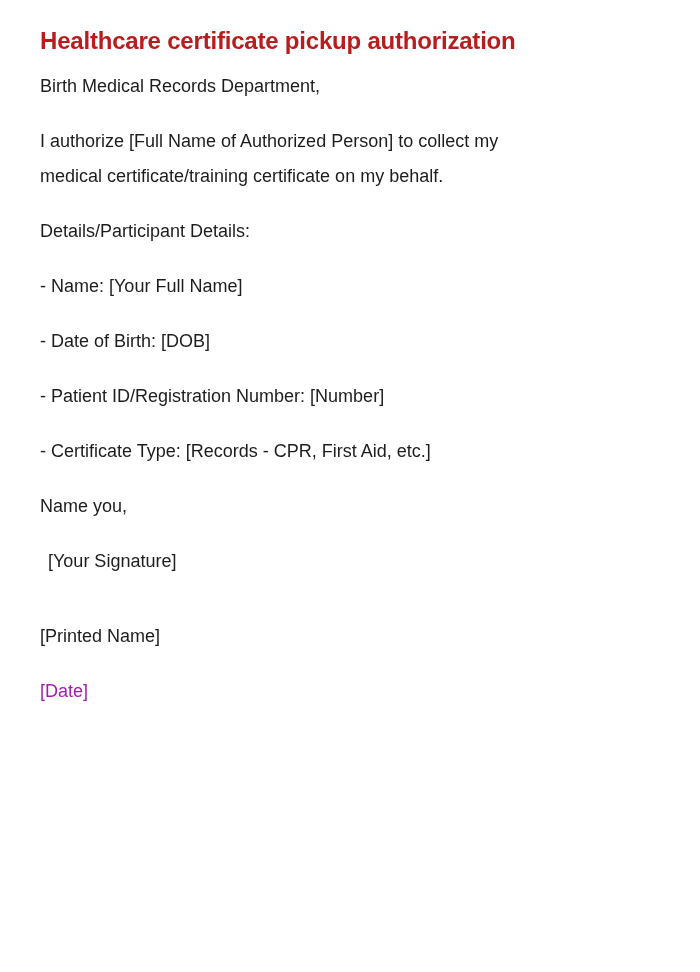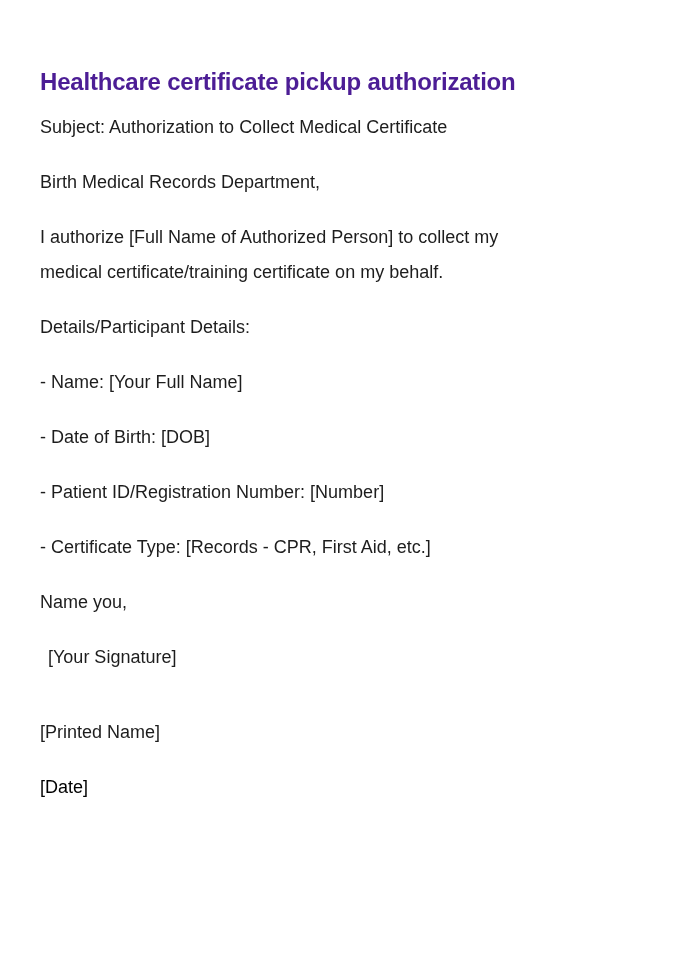--- a/index.html
+++ b/index.html
@@ -35,29 +35,28 @@
     line-height: 35px;
     font-weight: 400;
     color: #1d1d1d;
     white-space: pre-line; 
   }
 </style>
 </head>
 <body style="background: rgb(255, 255, 255);">
 
 <main class="doc">
-  <h1 class="doc-title" style="color: #4c1d95; margin-top: 41px;">Healthcare certificate pickup authorization</h1>
+  <h1 class="doc-title" style="color: #b91c1c;">Healthcare certificate pickup authorization</h1>
   <section>
-      <p class="para" style="color: rgb(29, 29, 29);">Subject: Authorization to Collect Medical Certificate</p>
       <p class="para" style="color: rgb(29, 29, 29);">Birth Medical Records Department,</p>
       <p class="para" style="color: rgb(29, 29, 29);">I authorize [Full Name of Authorized Person] to collect my
 medical certificate/training certificate on my behalf.</p>
       <p class="para" style="color: rgb(29, 29, 29);">Details/Participant Details:</p>
       <p class="para" style="color: rgb(29, 29, 29);">- Name: [Your Full Name]</p>
       <p class="para" style="color: rgb(29, 29, 29);">- Date of Birth: [DOB]</p>
       <p class="para" style="color: rgb(29, 29, 29);">- Patient ID/Registration Number: [Number]</p>
       <p class="para" style="color: rgb(29, 29, 29);">- Certificate Type: [Records - CPR, First Aid, etc.]</p>
       <p class="para" style="color: rgb(29, 29, 29);">Name you,</p>
       <p class="para" style="color: rgb(29, 29, 29); margin-left: 8px;">[Your Signature]</p>
       <p class="para" style="color: rgb(29, 29, 29); margin-top: 40px;">[Printed Name]</p>
-      <p class="para" style="color: #000000;">[Date]</p>
+      <p class="para" style="color: #a21caf;">[Date]</p>
     </section>
 </main>
 
 </body></html>

